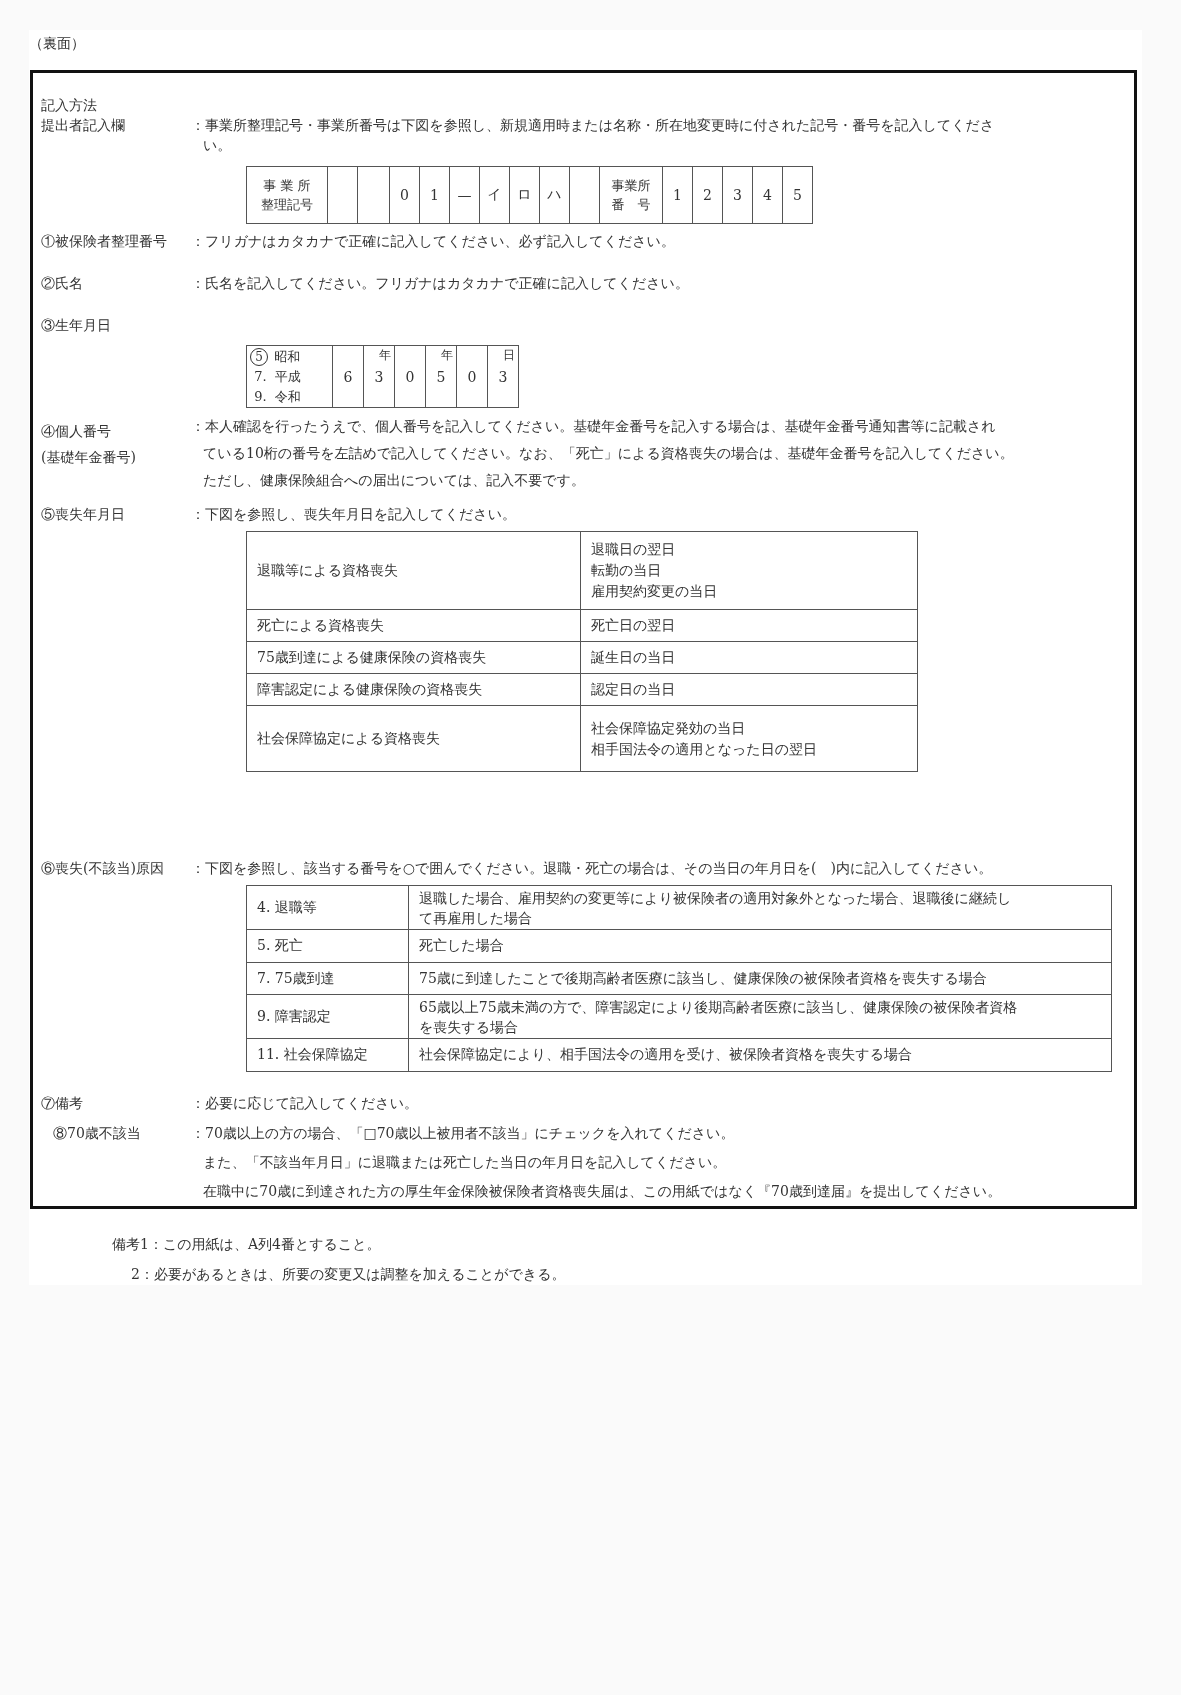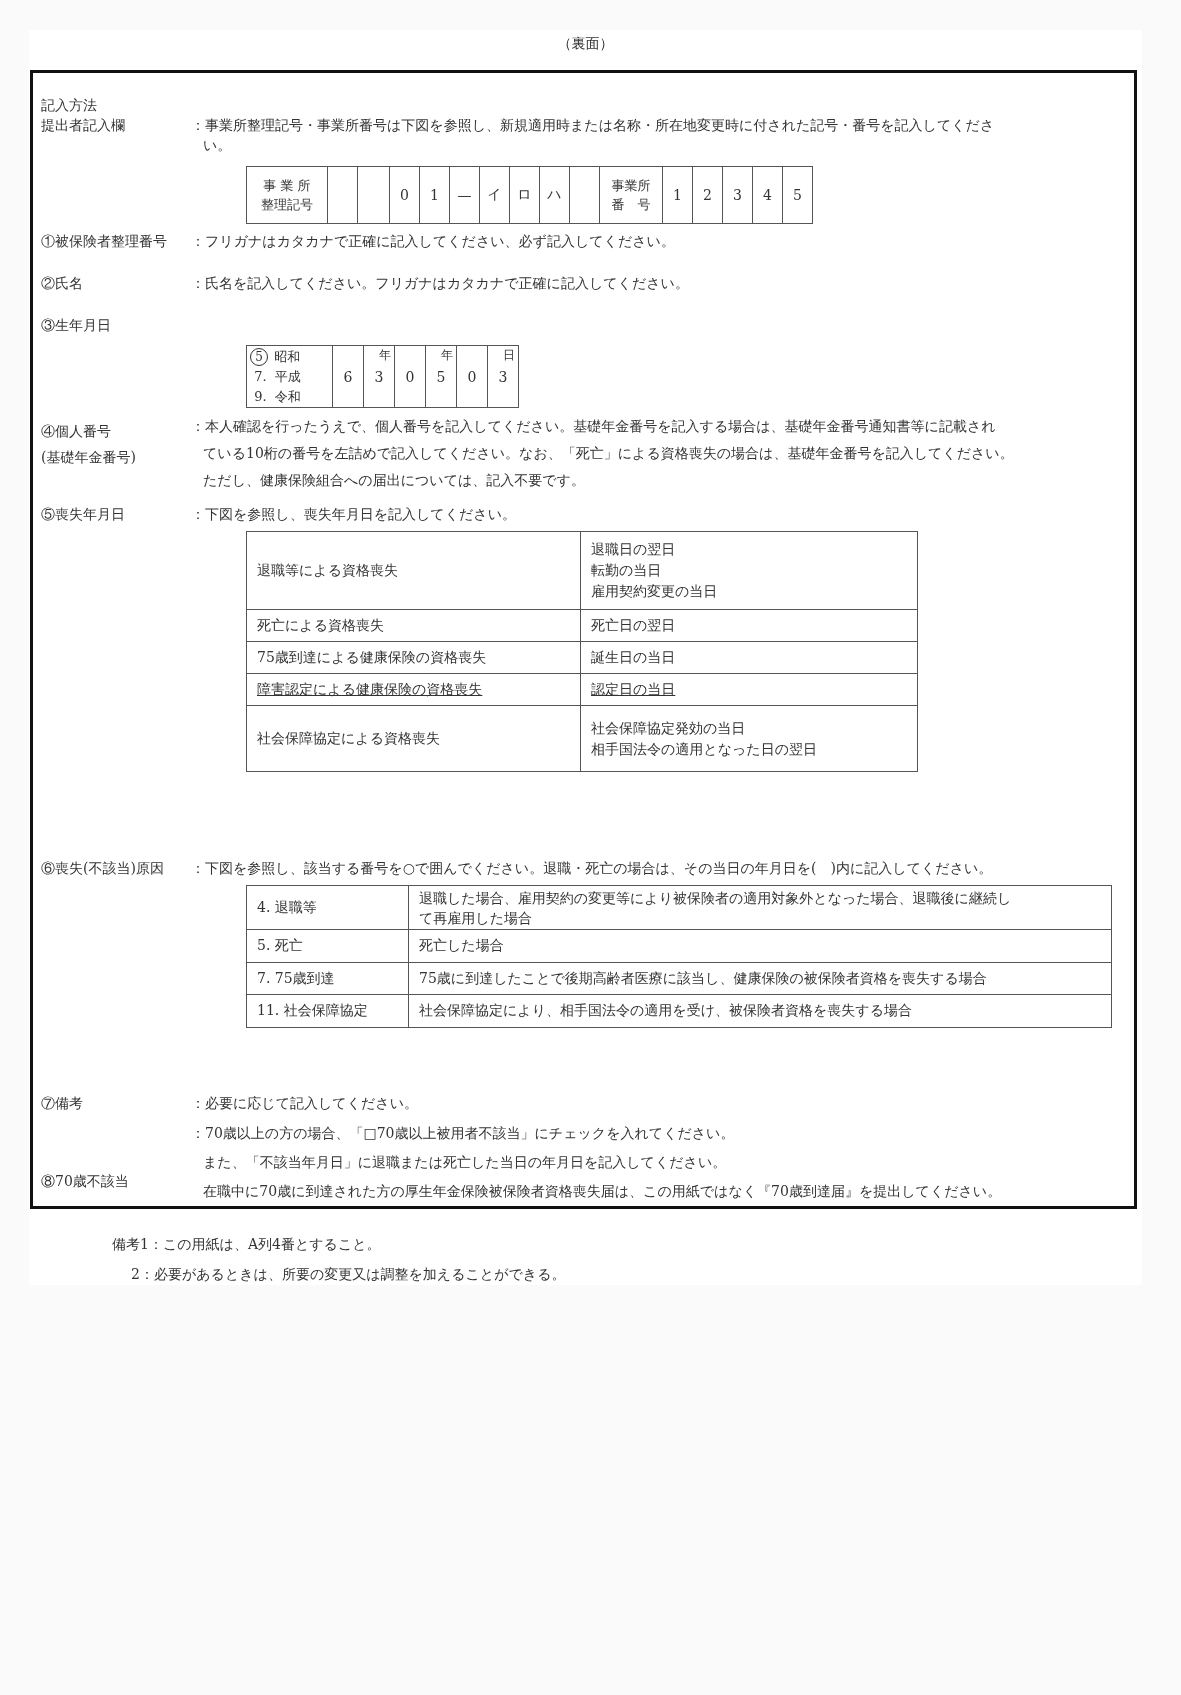--- a/index.html
+++ b/index.html
@@ -2,21 +2,21 @@
 <html><head>
 <meta charset="utf-8">
 <style>
   html, body { margin:0; padding:0; }
   body {
     width:1181px; height:1695px; background:#fafafa; position:relative;
     font-family:"DejaVu Serif","Liberation Serif",serif; color:#333;
     font-size:14px; overflow:hidden;
   }
   .page { position:absolute; left:29px; top:30px; width:1113px; height:1255px; background:#fff; }
-  .page-title { position:absolute; left:0; width:1113px; top:0; height:26px; line-height:26px; text-align:center; font-size:14px; }
+  .page-title { position:absolute; left:0; width:1113px; top:0; height:26px; line-height:26px; font-size:14px; }
   .frame { position:absolute; left:1px; top:40px; width:1107px; height:1139px; border:3px solid #111; box-sizing:border-box; }
   .abs { position:absolute; white-space:nowrap; }
   .lbl { font-size:14px; }
   .txt { font-size:14px; }
   table.grid { position:absolute; border-collapse:collapse; font-size:14px; }
   table.grid td { border:1px solid #555; padding:0; text-align:center; vertical-align:middle; }
   table.grid td.dash { border-left:1px dashed #777; }
   table.lt td { text-align:left; padding:0 10px; }
   .circ { display:inline-block; width:16px; height:16px; border:1px solid #333; border-radius:50%; text-align:center; line-height:16px; font-size:12px; margin-right:2px; }
   .notes { position:absolute; font-size:14px; white-space:nowrap; }
@@ -110,21 +110,21 @@
         </td>
       </tr>
       <tr style="height:32px;">
         <td>死亡による資格喪失</td>
         <td>死亡日の翌日</td>
       </tr>
       <tr style="height:32px;">
         <td>75歳到達による健康保険の資格喪失</td>
         <td>誕生日の当日</td>
       </tr>
-      <tr style="height:32px;text-decoration:underline;">
+      <tr style="height:32px;">
         <td>障害認定による健康保険の資格喪失</td>
         <td>認定日の当日</td>
       </tr>
       <tr style="height:66px;">
         <td>社会保障協定による資格喪失</td>
         <td style="line-height:21px;">
           <div>社会保障協定発効の当日</div>
           <div>相手国法令の適用となった日の翌日</div>
         </td>
       </tr>
@@ -144,31 +144,38 @@
         </td>
       </tr>
       <tr style="height:33px;">
         <td>5.  死亡</td>
         <td>死亡した場合</td>
       </tr>
       <tr style="height:32px;">
         <td>7.  75歳到達</td>
         <td>75歳に到達したことで後期高齢者医療に該当し、健康保険の被保険者資格を喪失する場合</td>
       </tr>
+      <tr style="height:44px;">
+        <td>9.  障害認定</td>
+        <td style="line-height:20px;">
+          <div>65歳以上75歳未満の方で、障害認定により後期高齢者医療に該当し、健康保険の被保険者資格</div>
+          <div>を喪失する場合</div>
+        </td>
+      </tr>
       <tr style="height:33px;">
         <td>11.  社会保障協定</td>
         <td>社会保障協定により、相手国法令の適用を受け、被保険者資格を喪失する場合</td>
       </tr>
     </tbody>
       </table>
 
     <div class="abs lbl" style="left:8px; top:1022px;">⑦備考</div>
     <div class="abs txt" style="left:158px; top:1022px;">：必要に応じて記入してください。</div>
 
-    <div class="abs lbl" style="left:8px; top:1052px;margin-top:48px;">⑧70歳不該当</div>
+    <div class="abs lbl" style="left:20px; top:1052px;">⑧70歳不該当</div>
     <div class="abs txt" style="left:158px; top:1052px;">：70歳以上の方の場合、「□70歳以上被用者不該当」にチェックを入れてください。</div>
     <div class="abs txt" style="left:170px; top:1081px;">また、「不該当年月日」に退職または死亡した当日の年月日を記入してください。</div>
     <div class="abs txt" style="left:170px; top:1110px;">在職中に70歳に到達された方の厚生年金保険被保険者資格喪失届は、この用紙ではなく『70歳到達届』を提出してください。</div>
   </div>
 
   <div class="notes" style="left:83px; top:1206px;">備考1：この用紙は、A列4番とすること。</div>
   <div class="notes" style="left:102px; top:1236px;">2：必要があるときは、所要の変更又は調整を加えることができる。</div>
 </div>
 
 </body></html>

